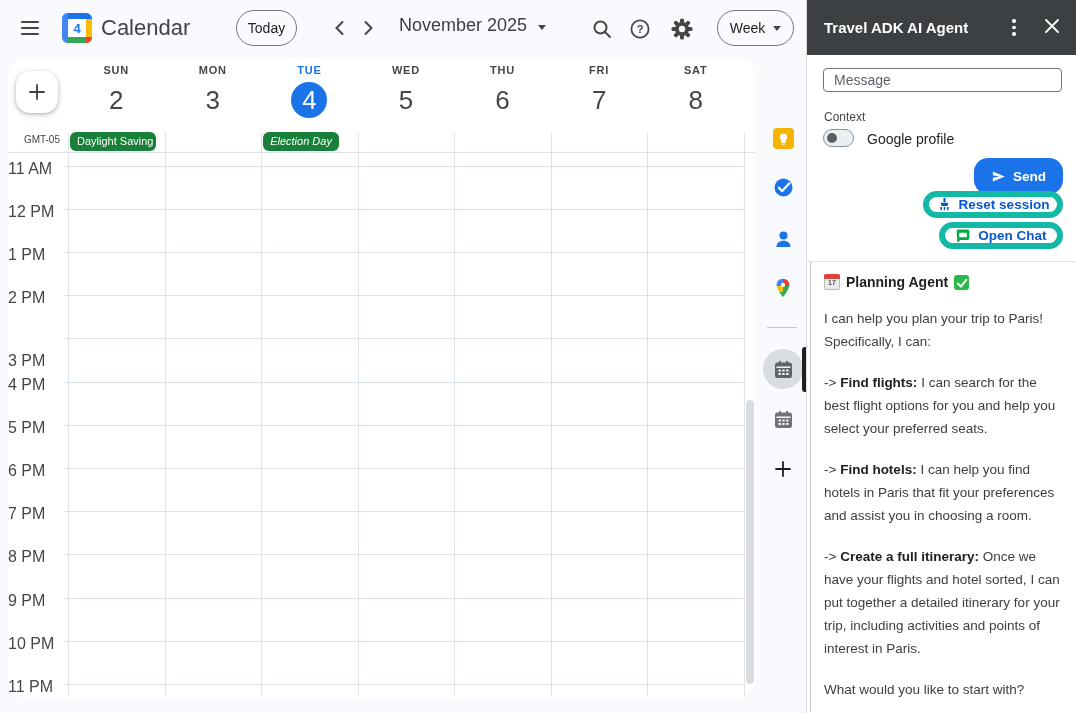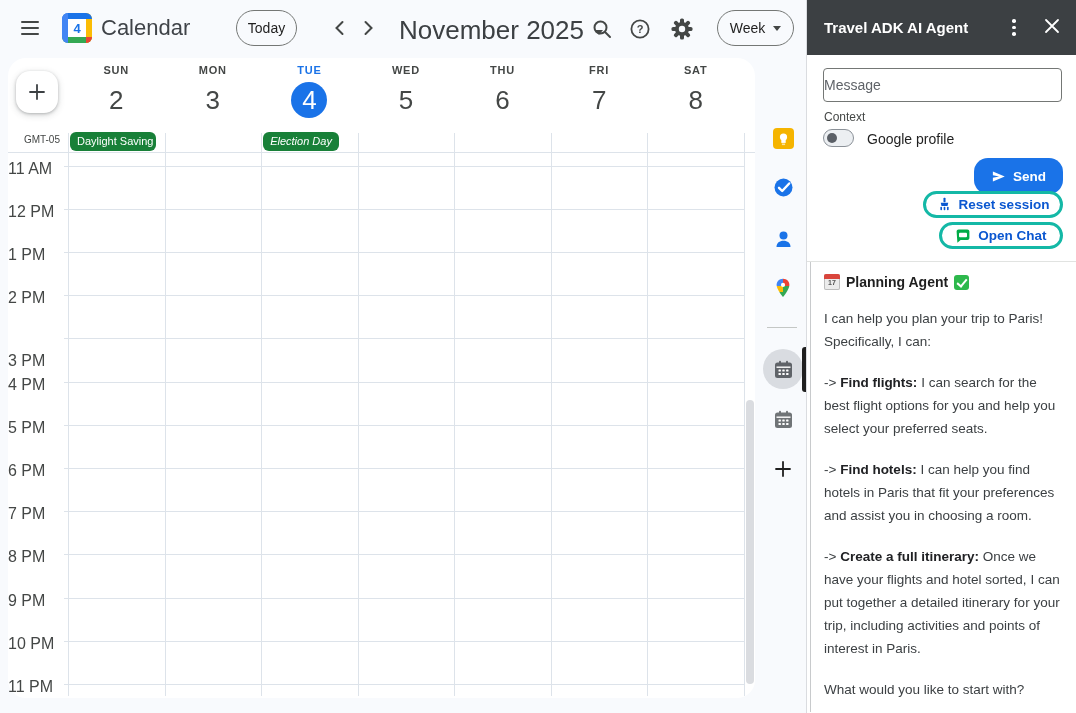--- a/index.html
+++ b/index.html
@@ -19,21 +19,21 @@
   .lg-left{position:absolute;left:0;top:0;width:6px;height:100%;background:#4285f4;}
   .lg-corner{position:absolute;right:0;bottom:0;width:6px;height:6px;background:#ea4335;}
   .lg-num{position:absolute;left:6px;top:6px;right:6px;bottom:6px;background:#fff;color:#1a73e8;font-size:13px;font-weight:bold;display:flex;align-items:center;justify-content:center;}
   .app-title{position:absolute;left:101px;top:15px;font-size:22px;color:#3f4348;}
   .pill-btn{position:absolute;top:10px;height:36px;border:1px solid #747775;border-radius:18px;background:#f8fafd;font-size:14px;color:#1f1f1f;font-family:inherit;display:flex;align-items:center;justify-content:center;cursor:pointer;}
   .today-btn{left:236px;width:61px;}
   .week-btn{left:717px;width:77px;gap:8px;}
   .caret{width:0;height:0;border-left:4px solid transparent;border-right:4px solid transparent;border-top:5px solid #444746;}
   .navchev{position:absolute;top:16px;width:24px;height:24px;background:none;border:none;cursor:pointer;color:#444746;}
   .chev-prev{left:328px;} .chev-next{left:356px;}
-  .month-label{position:absolute;left:399px;top:15px;font-size:26px;color:#3c4043;display:flex;align-items:center;gap:11px;cursor:pointer;background:none;border:none;font-family:inherit;}
+  .month-label{position:absolute;left:399px;top:15px;font-size:18px;color:#3c4043;display:flex;align-items:center;gap:11px;cursor:pointer;background:none;border:none;font-family:inherit;}
   .month-label .caret{margin-top:4px;}
   .iconbtn{position:absolute;top:16px;width:26px;height:26px;background:none;border:none;cursor:pointer;display:flex;align-items:center;justify-content:center;}
   .ib-search{left:589px;} .ib-help{left:627px;} .ib-gear{left:669px;}
   
   .card{position:absolute;left:8px;top:58px;width:747px;height:640px;background:#fff;border-radius:18px;}
   .create-btn{position:absolute;left:8px;top:13px;width:42px;height:42px;border:none;border-radius:14px;background:#fff;box-shadow:0 1px 3px rgba(60,64,67,.3),0 2px 6px 1px rgba(60,64,67,.15);cursor:pointer;display:flex;align-items:center;justify-content:center;}
   .tz{position:absolute;left:8px;top:76px;width:44px;font-size:10px;color:#444746;text-align:right;}
   .day-col{position:absolute;top:6px;height:64px;text-align:center;}
   .day-name{font-size:11px;letter-spacing:.8px;font-weight:bold;color:#444746;display:block;}
   .day-name.today{color:#1a73e8;}
@@ -51,29 +51,29 @@
   .rail-divider{position:absolute;left:11px;top:271px;width:30px;height:1px;background:#c4c7c5;}
   .rail-active-bg{position:absolute;left:7px;top:293px;width:40px;height:40px;border-radius:50%;background:#d9dce1;}
   .indicator{position:absolute;left:46px;top:291px;width:4px;height:45px;background:#1f1f1f;border-radius:3px 0 0 3px;}
   
   .panel{position:absolute;left:806px;top:0;width:270px;height:713px;background:#fff;border-left:1px solid #dadce0;}
   .panel-header{position:absolute;left:0;top:0;width:100%;height:55px;background:#3c4043;display:flex;align-items:center;}
   .panel-title{color:#fff;font-size:15px;font-weight:bold;margin-left:17px;flex:1;}
   .kebab{width:24px;height:24px;background:none;border:none;cursor:pointer;margin-right:12px;display:flex;flex-direction:column;align-items:center;justify-content:center;gap:3px;}
   .kebab i{width:3.5px;height:3.5px;border-radius:50%;background:#fff;}
   .panel-close{width:28px;height:28px;background:none;border:none;cursor:pointer;margin-right:10px;color:#fff;}
-  .msg-input{position:absolute;left:16px;top:68px;width:239px;height:34px;border:1px solid #747775;border-radius:4px;padding:0 0;font-size:14px;font-family:inherit;color:#1f1f1f;background:#fff;}
+  .msg-input{position:absolute;left:16px;top:68px;width:239px;height:24px;border:1px solid #747775;border-radius:4px;padding:0 10px;font-size:14px;font-family:inherit;color:#1f1f1f;background:#fff;}
   .msg-input::placeholder{color:#5f6368;}
   .ctx-label{position:absolute;left:17px;top:110px;font-size:12px;color:#444746;}
   .toggle{position:absolute;left:16px;top:129px;width:31px;height:18px;border:1.5px solid #8b9198;border-radius:9px;background:#eceff2;cursor:pointer;}
   .toggle .knob{position:absolute;left:3px;top:2.5px;width:10px;height:10px;border-radius:50%;background:#5a5f66;}
   .toggle-label{position:absolute;left:60px;top:131px;font-size:14px;color:#1f1f1f;}
   .pbtn{position:absolute;right:13px;display:flex;align-items:center;justify-content:center;gap:7px;font-size:13.5px;font-weight:bold;font-family:inherit;border-radius:14px;cursor:pointer;}
   .btn-send{top:158px;width:89px;height:36px;background:#1a73e8;border:none;color:#fff;}
-  .btn-outline{border:3px solid #14b8a6;background:#fff;color:#0b57d0;}
+  .btn-outline{border:6px solid #14b8a6;background:#fff;color:#0b57d0;}
   .btn-reset{top:191px;width:140px;height:27px;}
   .btn-chat{top:222px;width:124px;height:27px;}
   .panel-divider{position:absolute;left:0;top:261px;width:100%;height:1px;background:#e1e3e1;}
   .chat-area{position:absolute;left:3px;top:262px;width:266px;height:450px;border-left:1px solid #c8cacc;padding:12px 14px 0 13px;overflow:hidden;}
   .chat-title{font-size:14px;font-weight:bold;color:#1f1f1f;display:flex;align-items:center;gap:6px;margin-bottom:17px;}
   .emoji-cal{display:inline-block;width:16px;height:16px;position:relative;background:#ececec;border-radius:2px;box-shadow:inset 0 0 0 1px #bdbdbd;overflow:hidden;}
   .emoji-cal i{position:absolute;left:0;top:0;width:100%;height:5px;background:#d9453c;}
   .emoji-cal b{position:absolute;left:0;top:5px;width:100%;text-align:center;font-size:7px;color:#555;font-weight:bold;}
   .emoji-check{display:inline-block;width:15px;height:15px;background:#2db84c;border-radius:3px;position:relative;}
   .emoji-check:after{content:"";position:absolute;left:5px;top:2.5px;width:4px;height:8px;border:solid #fff;border-width:0 2px 2px 0;transform:rotate(40deg);}

